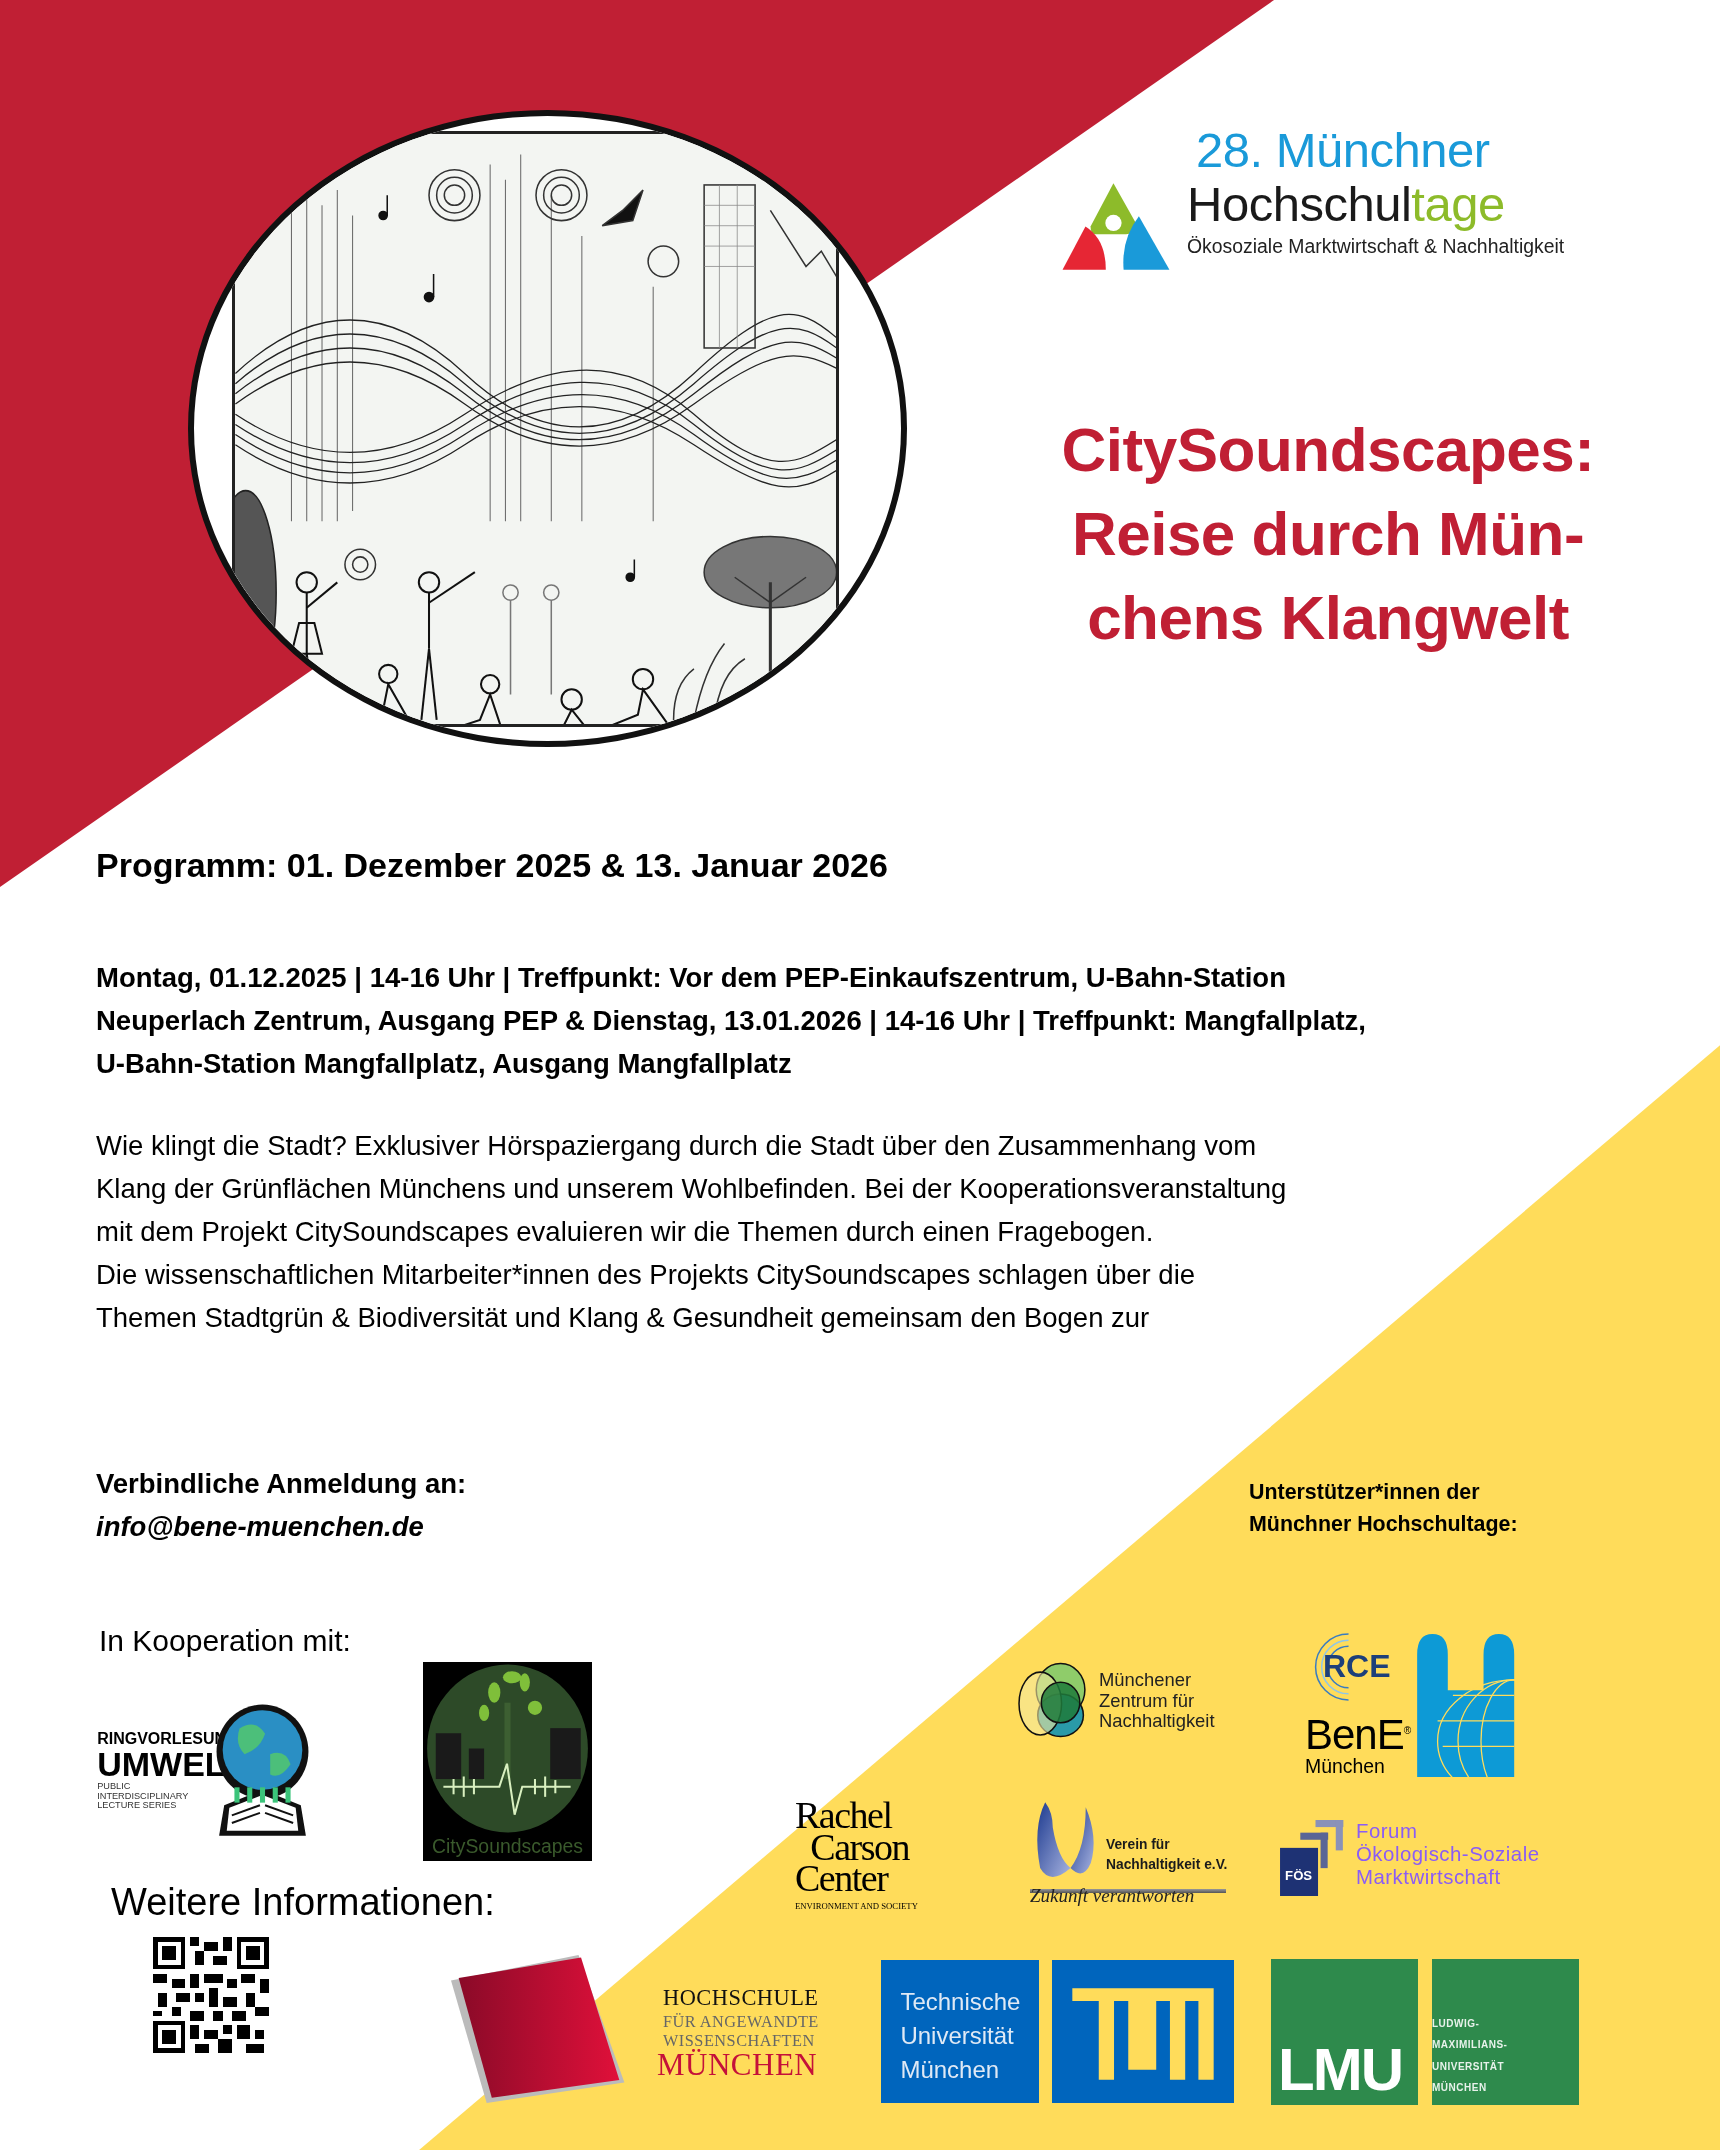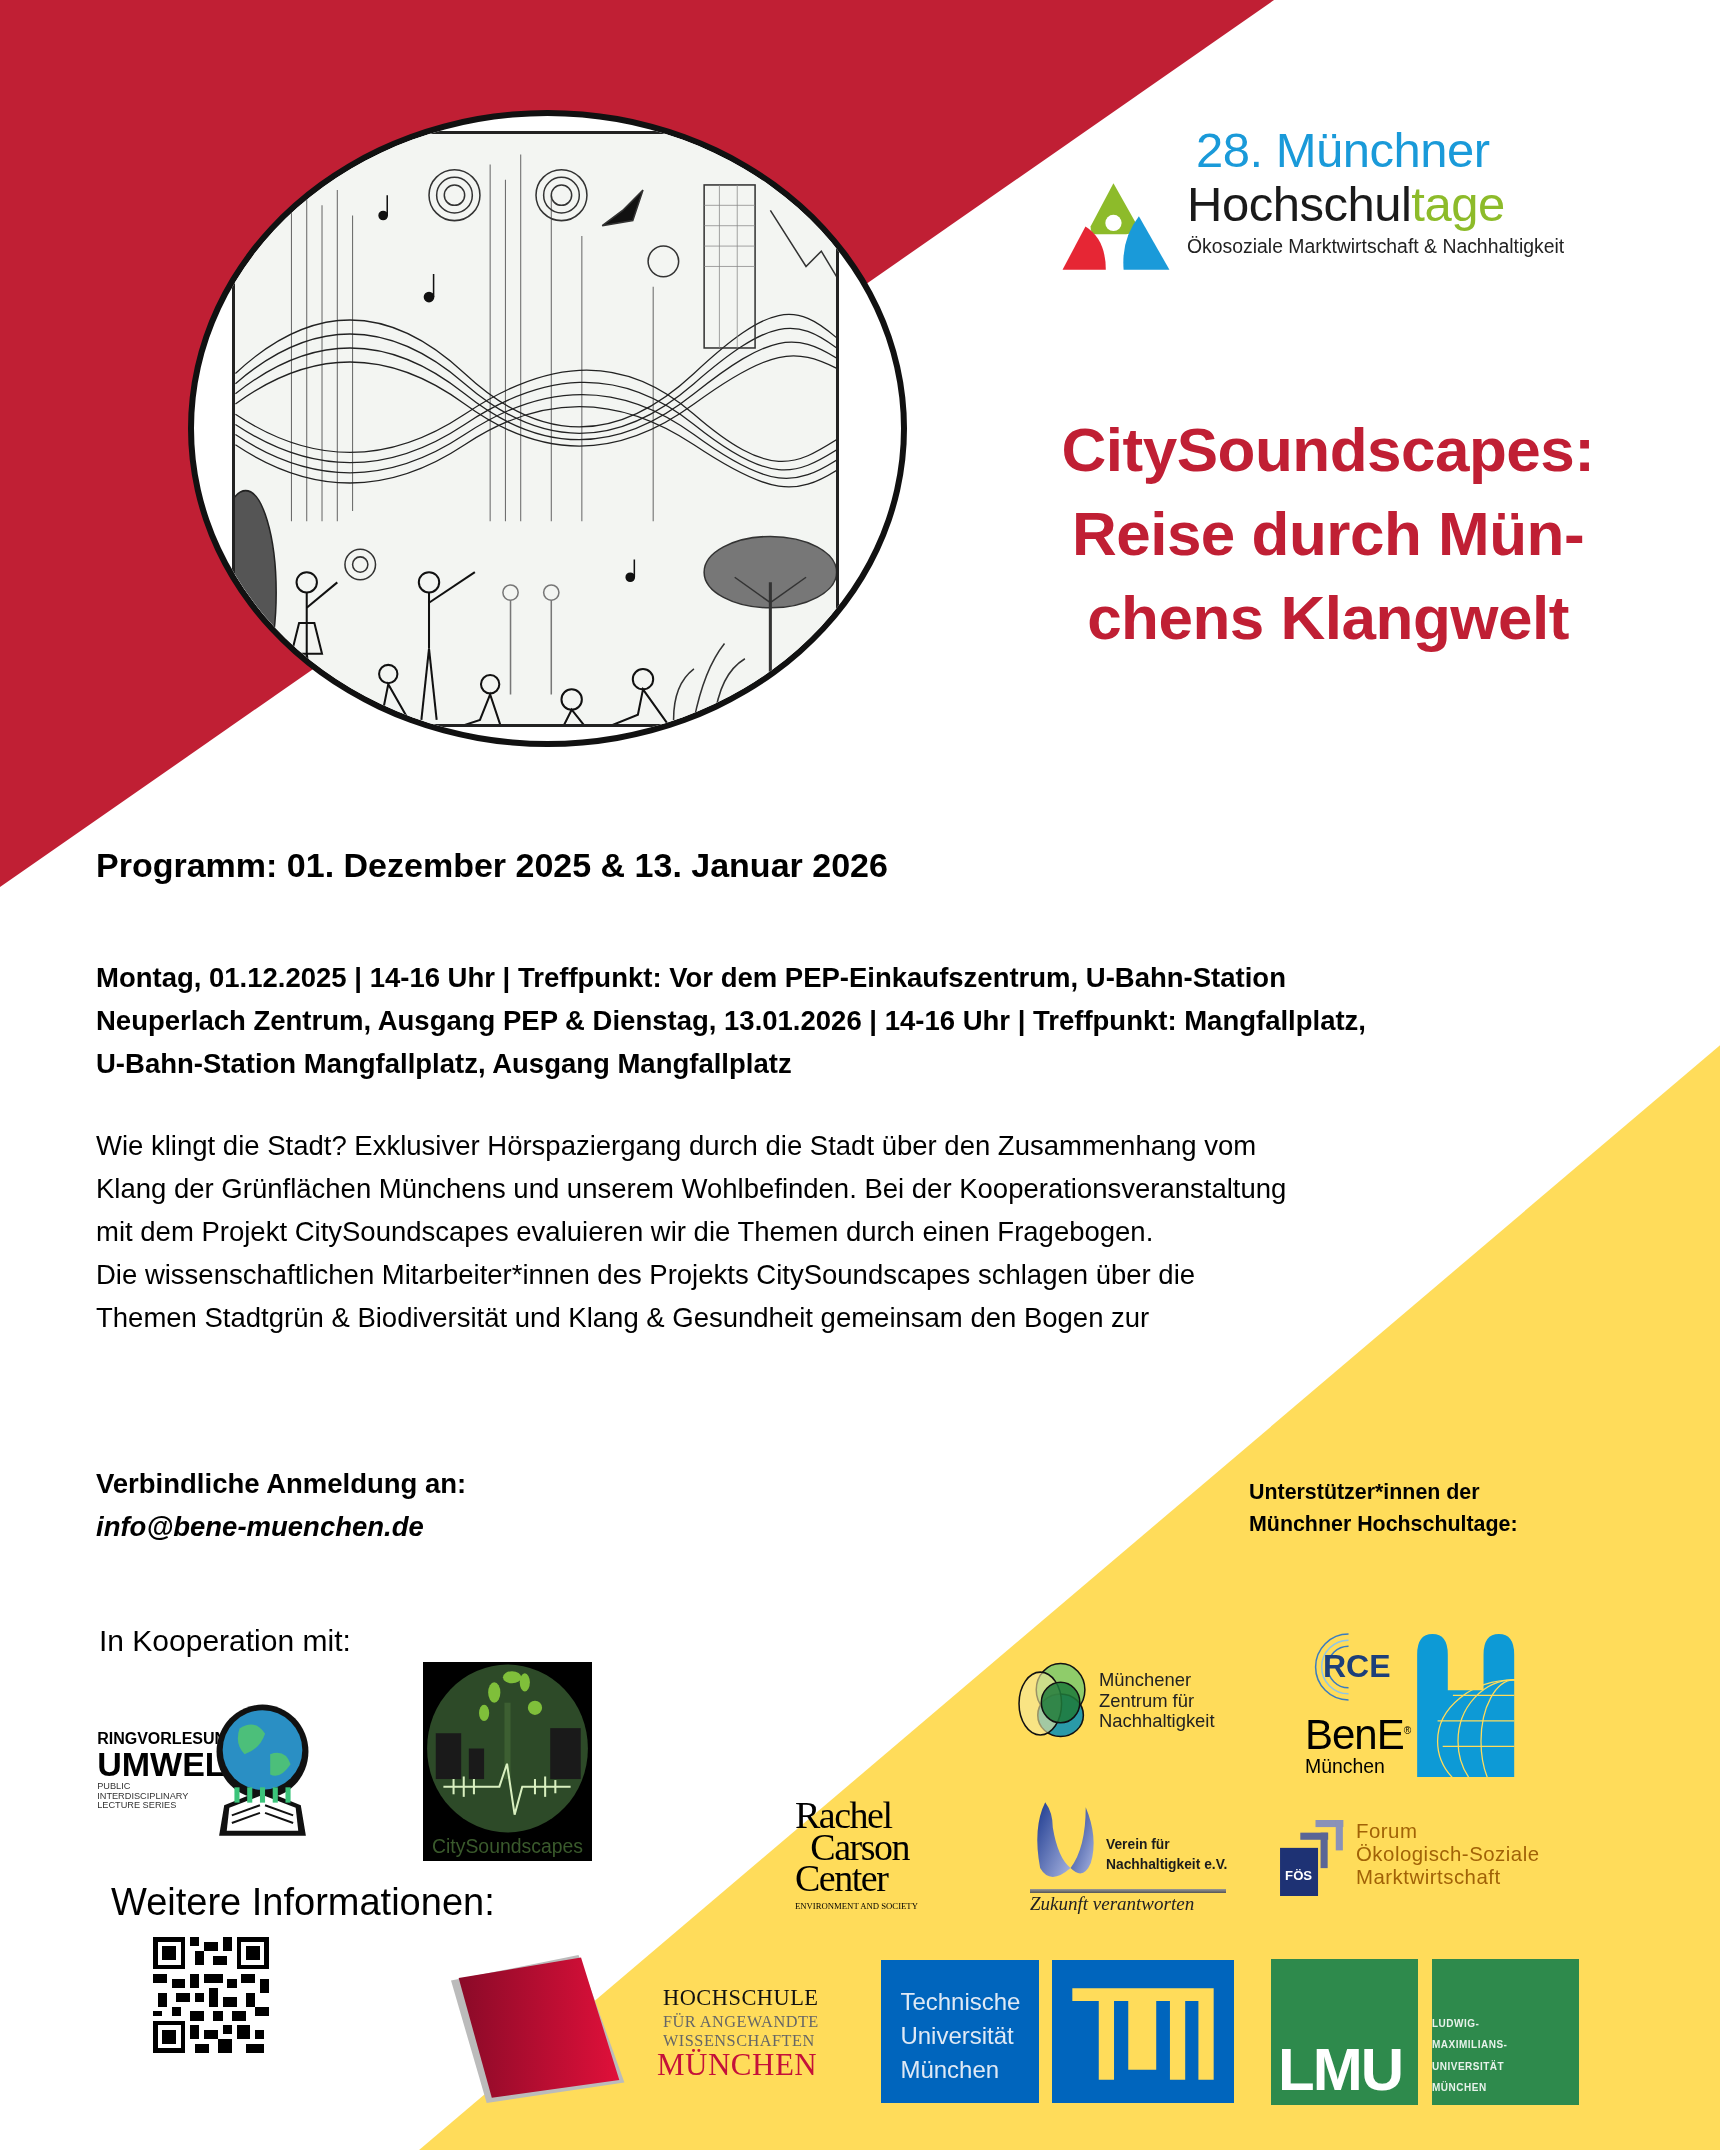--- a/index.html
+++ b/index.html
@@ -65,24 +65,24 @@
 
     .rcc-logo { left: 795px; top: 1799px; width: 153px; height: 110px; font-family: "Liberation Serif", serif; }
     .rcc-1 { position: absolute; left: 0; top: 0; font-size: 38px; line-height: 32px; letter-spacing: -1.5px; }
     .rcc-2 { position: absolute; left: 15.3px; top: 32px; font-size: 38px; line-height: 32px; letter-spacing: -1.5px; }
     .rcc-3 { position: absolute; left: 0; top: 63px; font-size: 38px; line-height: 32px; letter-spacing: -1.5px; }
     .rcc-4 { position: absolute; left: 0; top: 102px; font-size: 8.7px; letter-spacing: 0; }
 
     .vfn-logo { left: 1030px; top: 1797px; width: 199px; height: 112px; }
     .vfn-text { position: absolute; left: 76px; top: 38px; font-size: 13.8px; line-height: 20.4px; font-weight: bold; color: #1b1b1b; white-space: nowrap; }
     .vfn-line { position: absolute; left: 0; top: 92px; width: 196px; height: 4.1px; background: linear-gradient(#999, #555); }
-    .vfn-slogan { position: absolute; left: 0; top: 96px; font-size: 19px; font-style: italic; color: #222; white-space: nowrap; font-family: "Liberation Serif", serif; }
+    .vfn-slogan { position: absolute; left: 0; top: 88px; font-size: 19px; font-style: italic; color: #222; white-space: nowrap; font-family: "Liberation Serif", serif; }
 
     .foes-logo { left: 1280px; top: 1820px; width: 306px; height: 76px; }
-    .foes-text { position: absolute; left: 76px; top: 0; font-size: 20.4px; line-height: 23px; color: #a16207; white-space: nowrap; letter-spacing: 0.5px; }
+    .foes-text { position: absolute; left: 76px; top: 0; font-size: 20.4px; line-height: 23px; color: #8b5cf6; white-space: nowrap; letter-spacing: 0.5px; }
 
     .hm-logo { left: 451px; top: 1955px; width: 398px; height: 148px; }
     .hm-t1 { position: absolute; left: 212px; top: 30px; font-family: "Liberation Serif", serif; font-size: 22.4px; color: #111; letter-spacing: 0.5px; white-space: nowrap; }
     .hm-t2 { position: absolute; left: 212px; top: 57px; font-family: "Liberation Serif", serif; font-size: 16.3px; color: #666; white-space: nowrap; letter-spacing: 0.5px; }
     .hm-t3 { position: absolute; left: 212px; top: 76px; font-family: "Liberation Serif", serif; font-size: 16.3px; color: #666; white-space: nowrap; letter-spacing: 0.5px; }
     .hm-t4 { position: absolute; left: 206px; top: 92px; font-family: "Liberation Serif", serif; font-size: 31px; color: #c4113a; white-space: nowrap; letter-spacing: 0.5px; }
 
     .tum-box1 { left: 881px; top: 1960px; width: 158px; height: 143px; background: #0065bd; }
     .tum-box1 .tum-txt { position: absolute; left: 19.4px; top: 24.5px; font-size: 24px; line-height: 34px; color: #dfe9f5; }
     .tum-box2 { left: 1052px; top: 1960px; width: 182px; height: 143px; background: #0065bd; }

